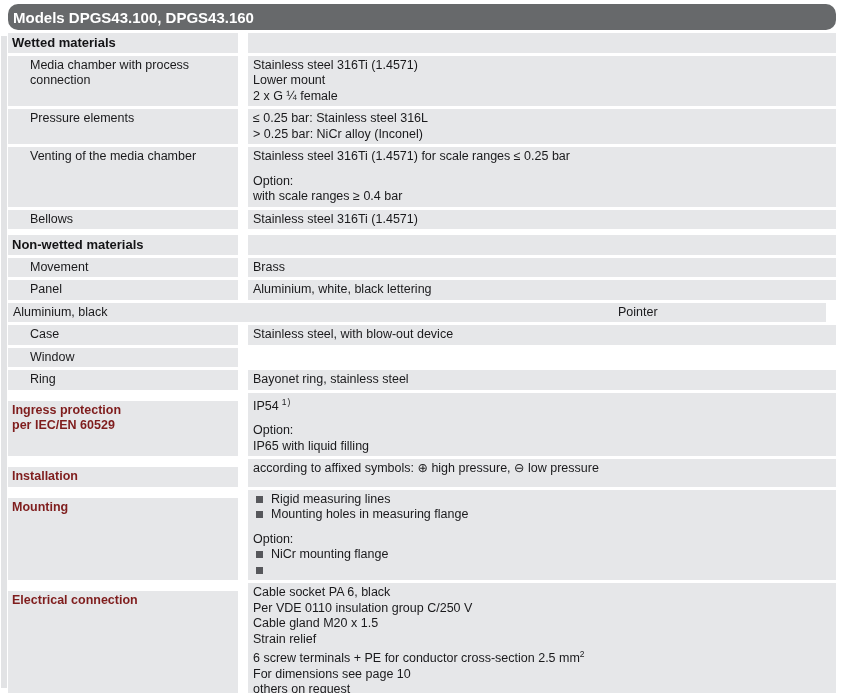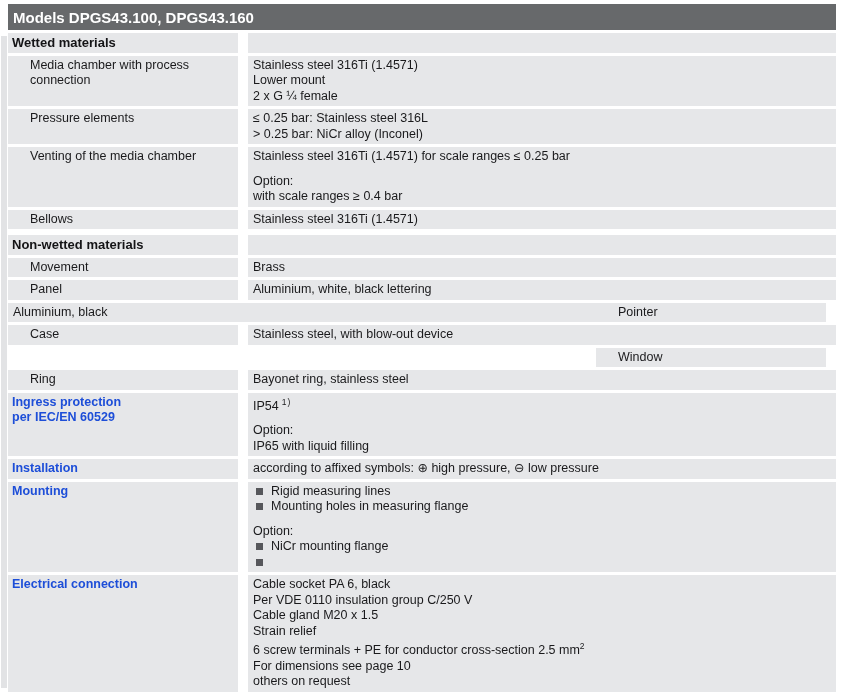--- a/index.html
+++ b/index.html
@@ -16,31 +16,32 @@
     position:absolute; left:8px; top:4px; width:828px;
   }
   .titlebar {
     height:26px;
     background:#67696b;
     color:#ffffff;
     display:flex; align-items:center;
     padding-left:5px;
     font-size:15px; font-weight:bold;
     margin-bottom:3px;
-  }
-  .row { display:flex; margin-top:3px;justify-content:flex-end; }
+    border-radius:10px;
+  }
+  .row { display:flex; margin-top:3px; }
   .row.sectgap { margin-top:6px; }
   .cell {
     background:#e6e7e9;
     font-size:12.5px;
     line-height:15.5px;
     padding:2px 0;
   }
   .cell.label { width:230px; padding-left:22px; padding-right:6px; margin-right:10px; white-space:pre-line; }
-  .cell.label.bold { padding-left:4px; font-weight:bold; color:#1d4ed8; }
+  .cell.label.bold { padding-left:4px; font-weight:bold; color:#7f1d1d;margin-top:8px; }
   .cell.value { flex:1; padding-left:5px; padding-right:6px; }
   .section .cell.label { padding-left:4px; font-weight:bold; font-size:13px; color:#141416; }
   .line { min-height:15.5px; }
   .opt { margin-top:9px; }
   .bullet-line { display:flex; }
   .bullet {
     flex:none;
     width:7px; height:7px;
     background:#56575b;
     margin:4px 8px 0 3px;

